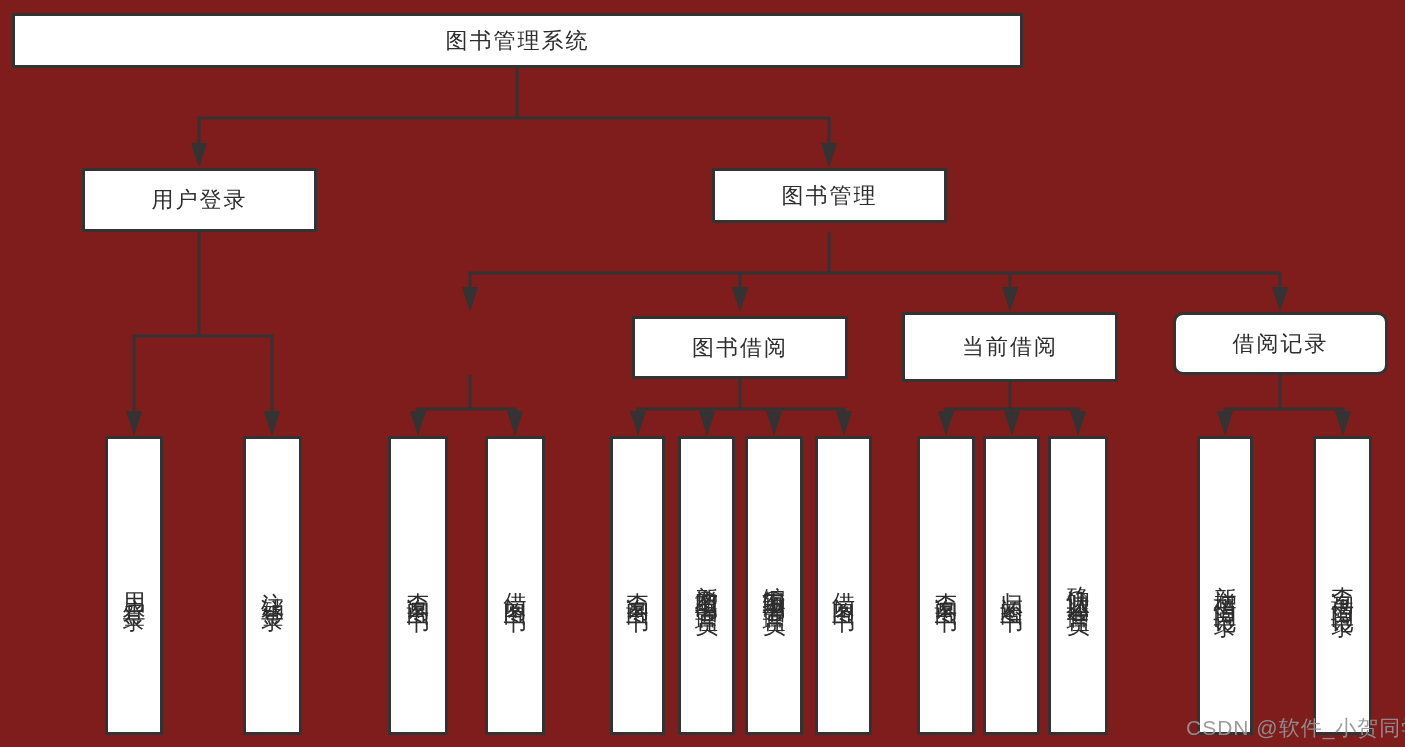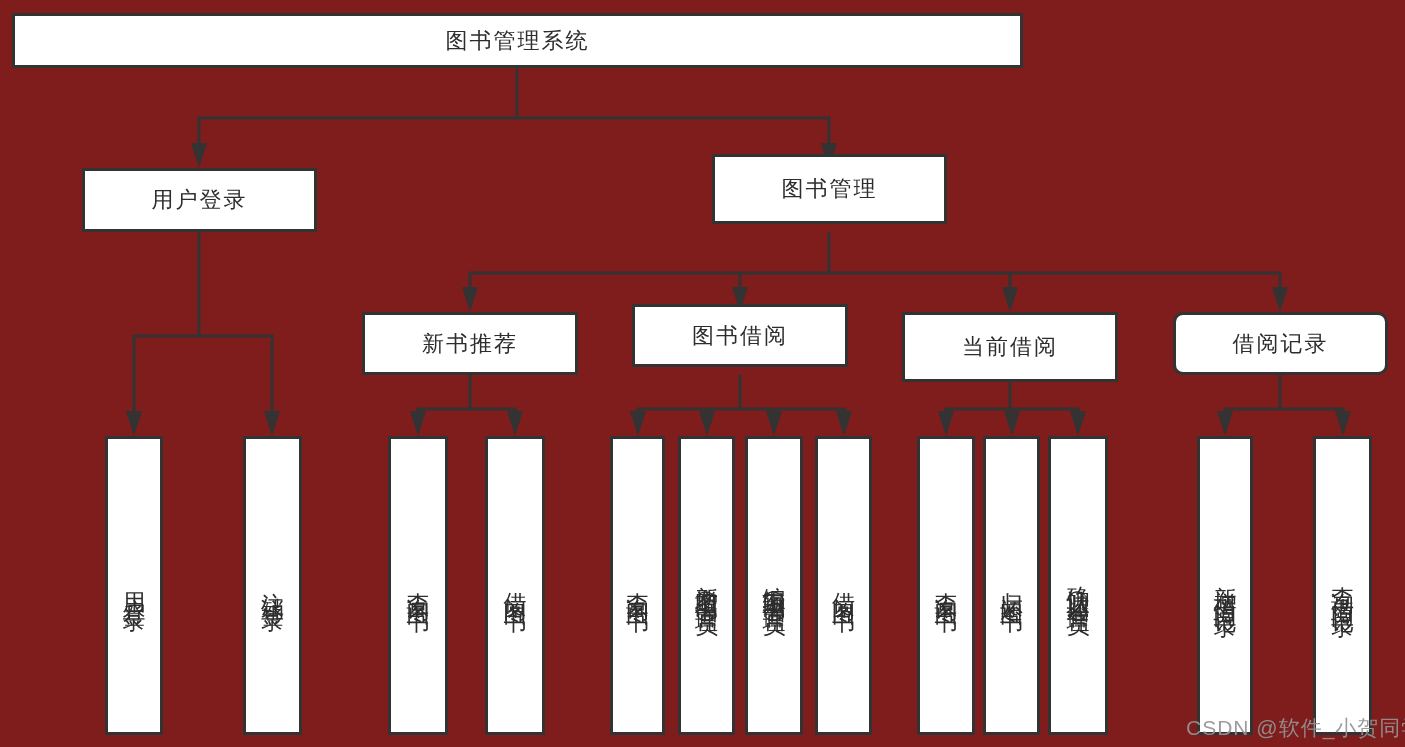--- a/index.html
+++ b/index.html
@@ -132,28 +132,25 @@
     </g>
   </svg>
 
   <div class="node hbox" style="left:12px;top:13px;width:1011px;height:55px;">
     <span>图书管理系统</span>
   </div>
 
   <div class="node hbox" style="left:82px;top:168px;width:235px;height:64px;">
     <span>用户登录</span>
   </div>
-  <div class="node hbox" style="left:712px;top:154px;width:235px;height:70px;">
+  <div class="node hbox" style="left:712px;top:168px;width:235px;height:55px;">
     <span>图书管理</span>
   </div>
 
-  <div class="node hbox" style="left:362px;top:312px;width:216px;height:63px;">
-    <span>新书推荐</span>
-  </div>
-  <div class="node hbox" style="left:632px;top:304px;width:216px;height:63px;">
+  <div class="node hbox" style="left:632px;top:316px;width:216px;height:63px;">
     <span>图书借阅</span>
   </div>
   <div class="node hbox" style="left:902px;top:312px;width:216px;height:70px;">
     <span>当前借阅</span>
   </div>
   <div class="node hbox" style="left:1173px;top:312px;width:215px;height:63px;border-radius:10px;">
     <span>借阅记录</span>
   </div>
 
   <div class="node vbox" style="left:105px;top:436px;width:58px;height:299px;">

